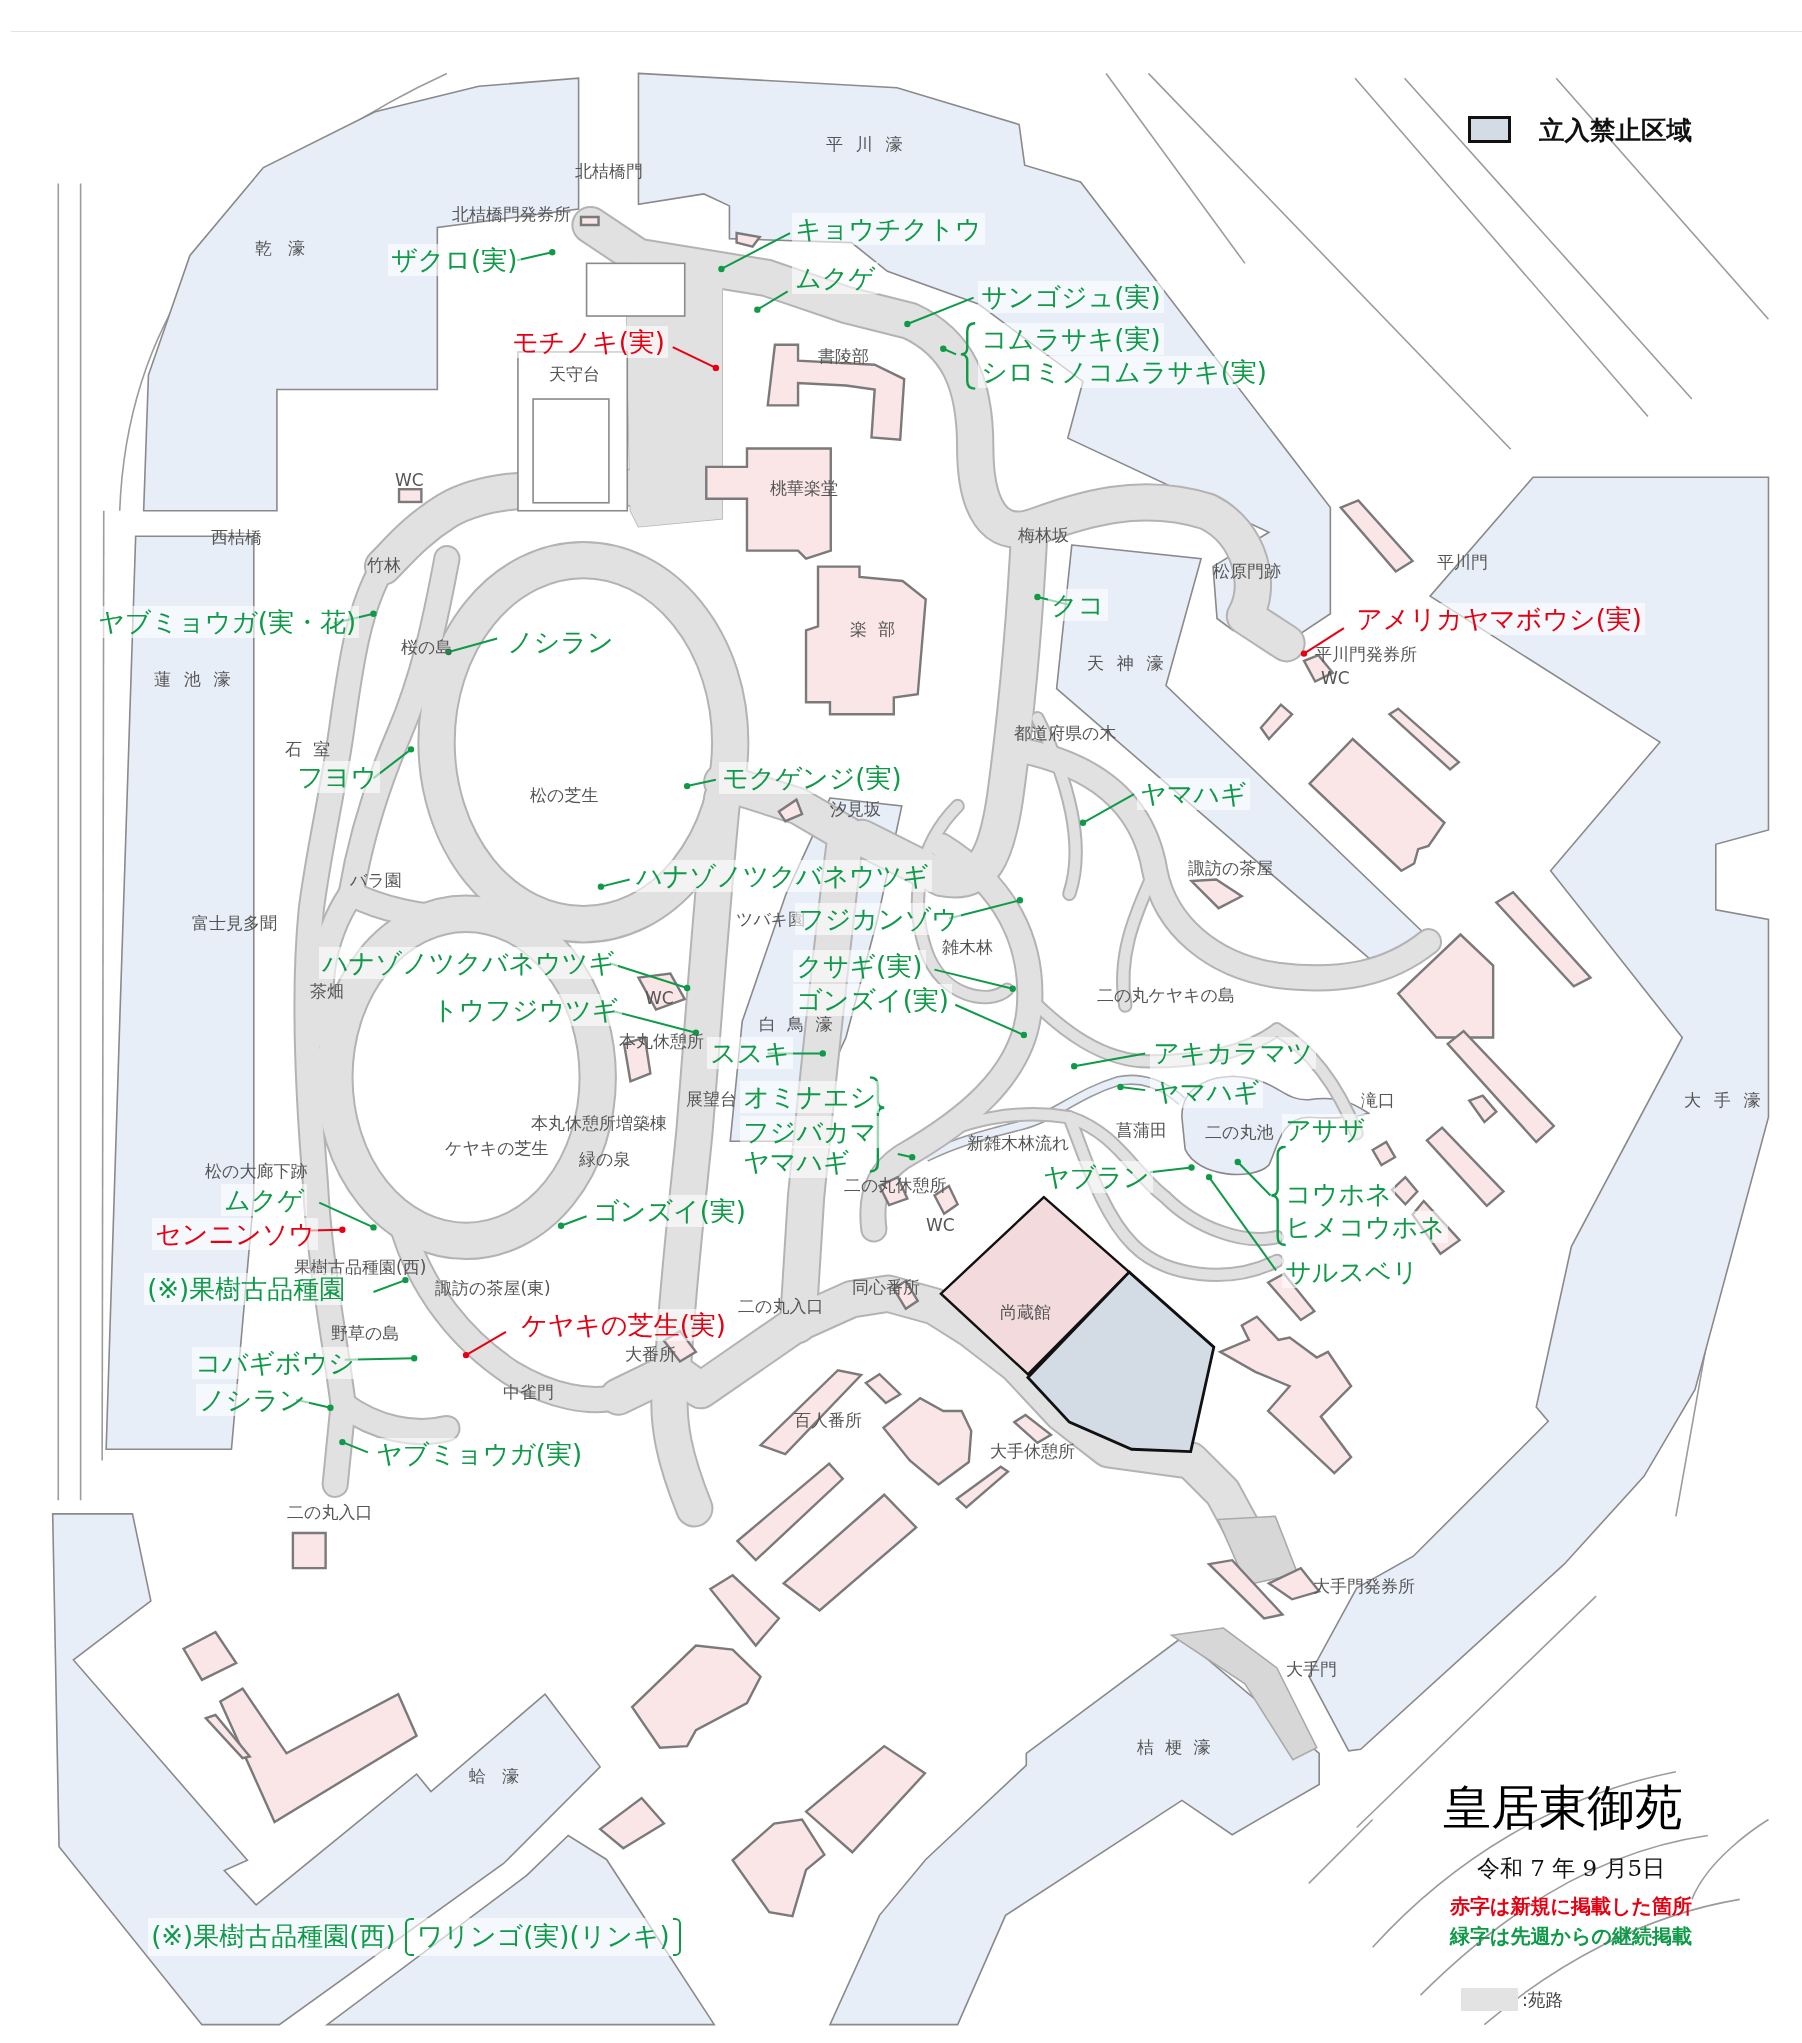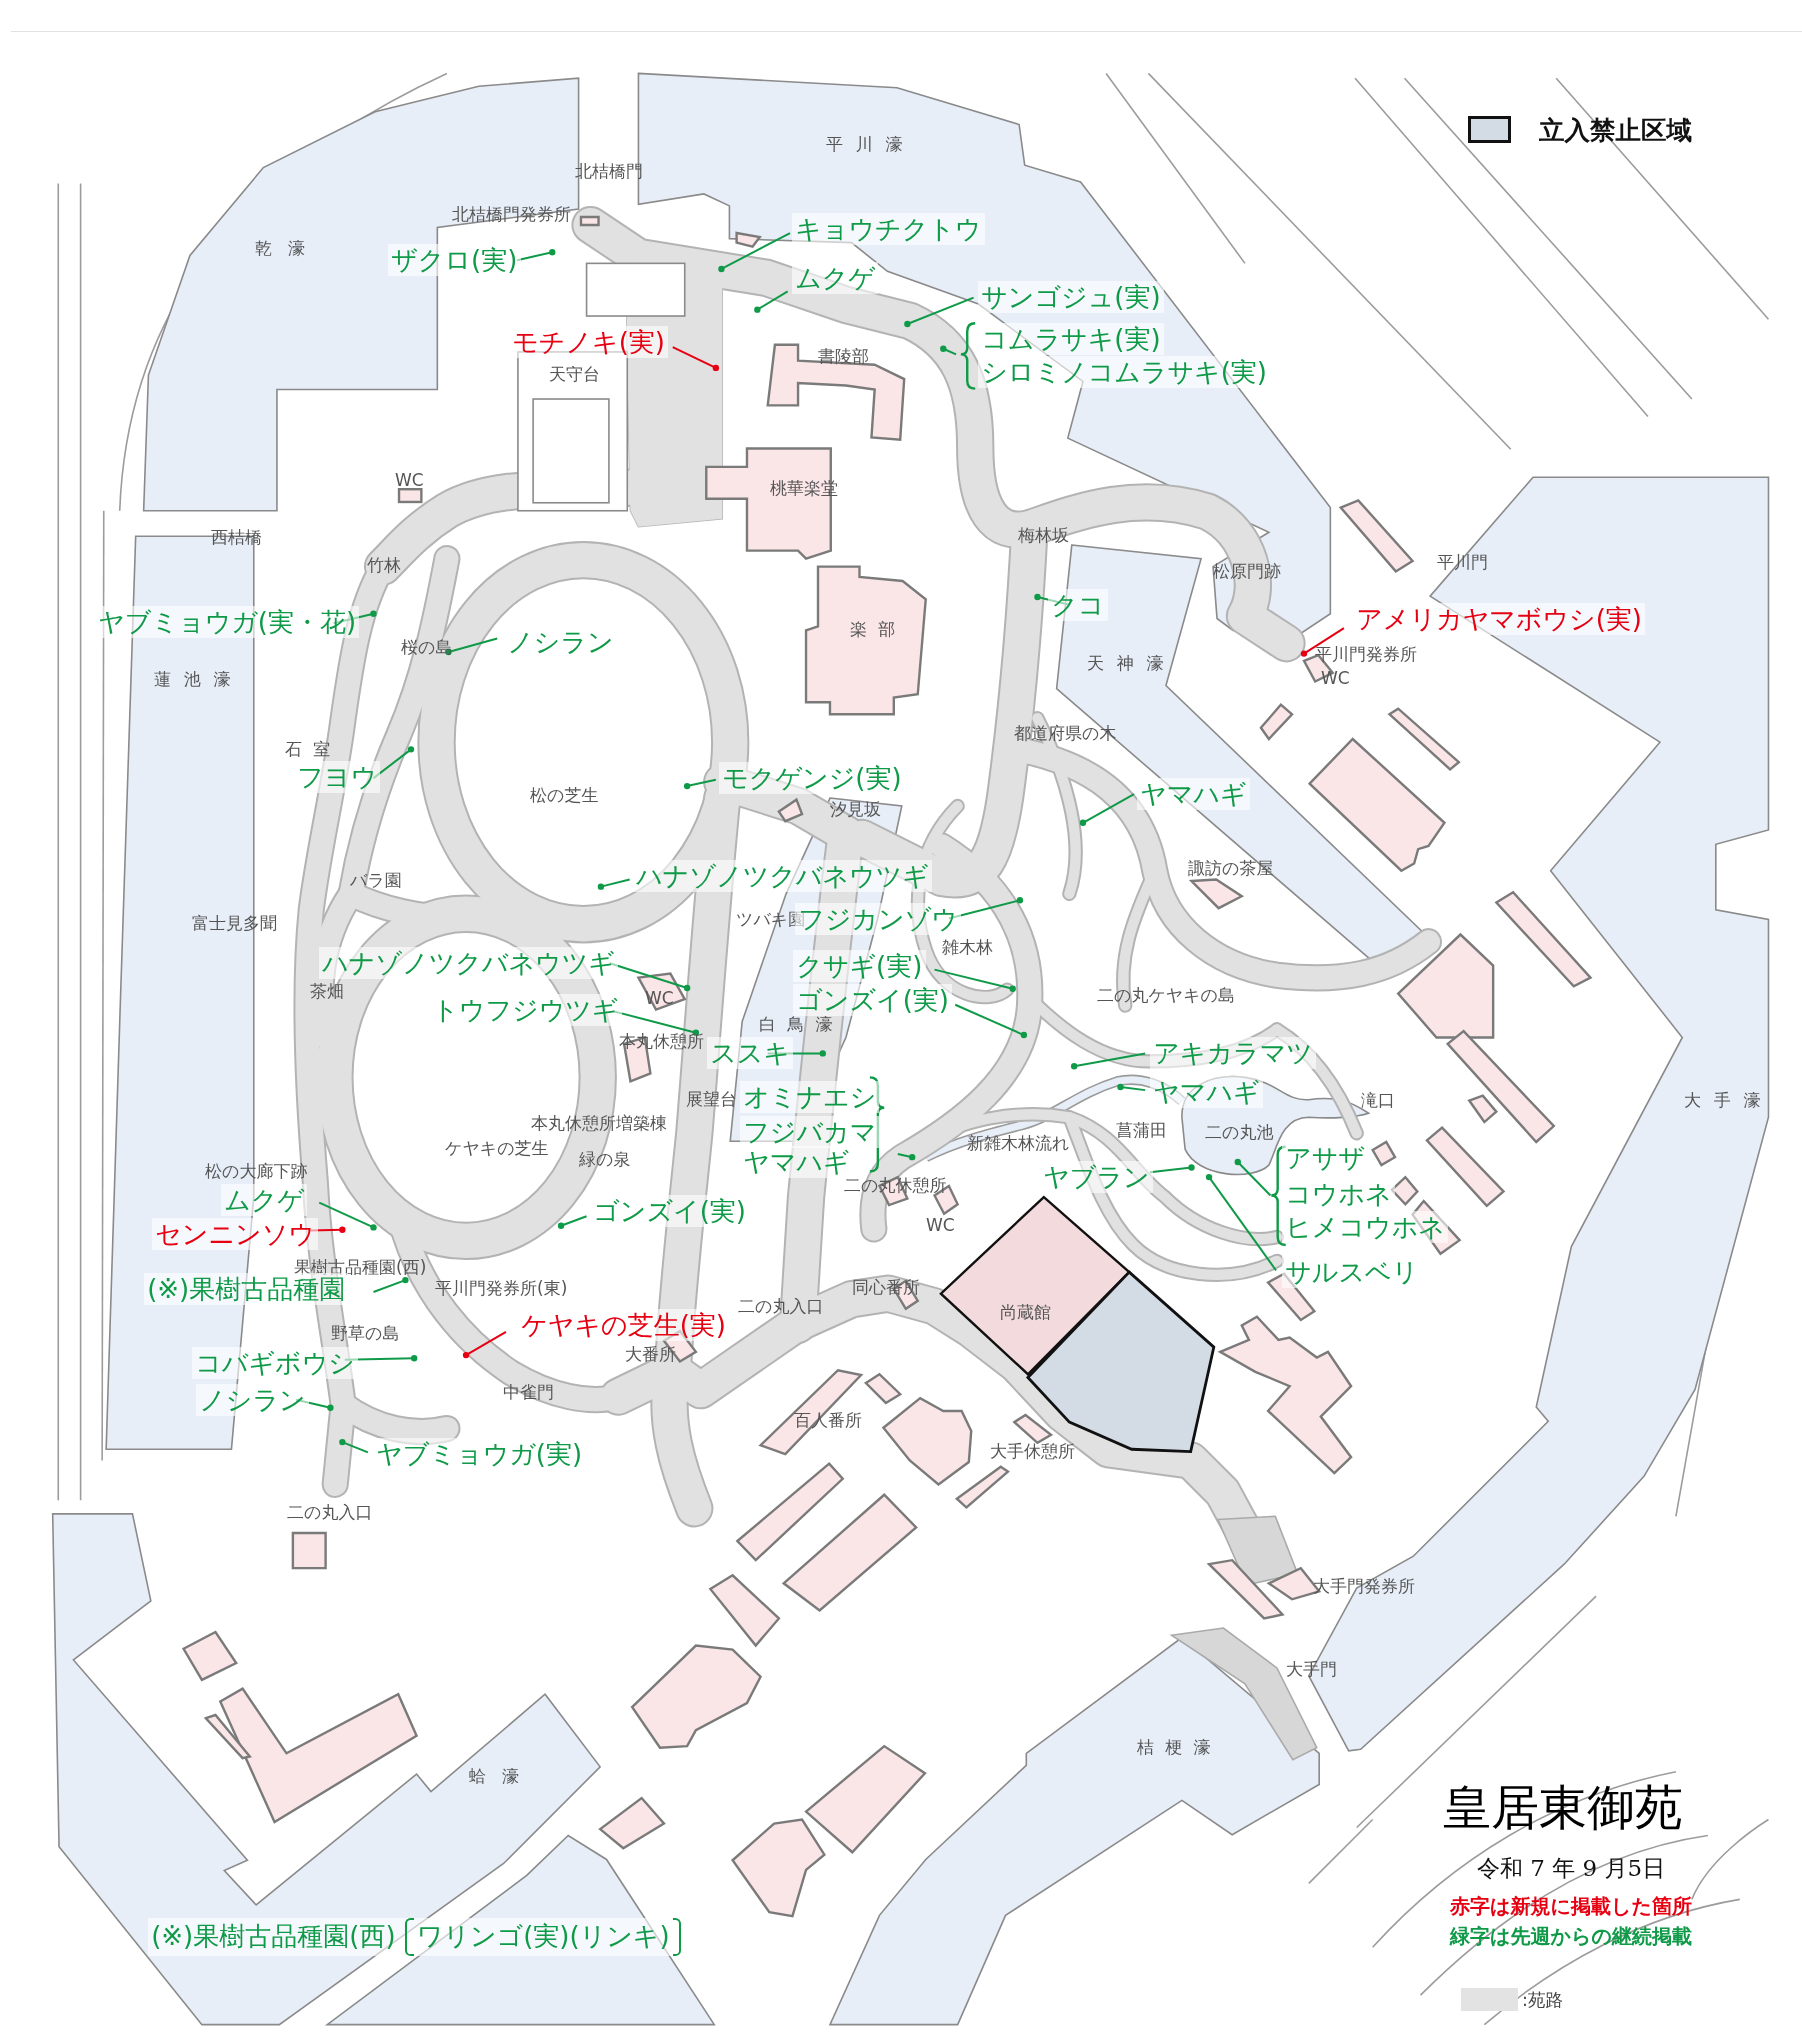--- a/index.html
+++ b/index.html
@@ -315,21 +315,21 @@
 <div class="place" style="left:579px;top:1151px">緑の泉</div>
 <div class="place" style="left:205px;top:1163px">松の大廊下跡</div>
 <div class="place" style="left:1116px;top:1122px">菖蒲田</div>
 <div class="place" style="left:1205px;top:1124px">二の丸池</div>
 <div class="place" style="left:967px;top:1135px">新雑木林流れ</div>
 <div class="place" style="left:1361px;top:1092px">滝口</div>
 <div class="place" style="left:1684px;top:1092px;letter-spacing:12.8px">大手濠</div>
 <div class="place" style="left:844px;top:1177px">二の丸休憩所</div>
 <div class="place" style="left:926px;top:1217px">WC</div>
 <div class="place" style="left:294px;top:1259px">果樹古品種園(西)</div>
-<div class="place" style="left:435px;top:1280px">平川門発券所(東)</div>
+<div class="place" style="left:435px;top:1280px">諏訪の茶屋(東)</div>
 <div class="place" style="left:852px;top:1279px">同心番所</div>
 <div class="place" style="left:738px;top:1298px">二の丸入口</div>
 <div class="place" style="left:1000px;top:1304px">尚蔵館</div>
 <div class="place" style="left:331px;top:1325px">野草の島</div>
 <div class="place" style="left:625px;top:1346px">大番所</div>
 <div class="place" style="left:503px;top:1384px">中雀門</div>
 <div class="place" style="left:794px;top:1412px">百人番所</div>
 <div class="place" style="left:990px;top:1443px">大手休憩所</div>
 <div class="place" style="left:287px;top:1504px">二の丸入口</div>
 <div class="place" style="left:469px;top:1768px;letter-spacing:16px">蛤濠</div>
@@ -357,21 +357,21 @@
 <div class="plant cont" style="left:793px;top:950px">クサギ(実)</div>
 <div class="plant cont" style="left:793px;top:984px">ゴンズイ(実)</div>
 <div class="plant cont" style="left:429px;top:994px">トウフジウツギ</div>
 <div class="plant cont" style="left:707px;top:1037px">ススキ</div>
 <div class="plant cont" style="left:1150px;top:1037px">アキカラマツ</div>
 <div class="plant cont" style="left:1150px;top:1076px">ヤマハギ</div>
 <div class="plant cont" style="left:740px;top:1081px">オミナエシ</div>
 <div class="plant cont" style="left:740px;top:1116px">フジバカマ</div>
 <div class="plant cont" style="left:740px;top:1146px">ヤマハギ</div>
 <div class="plant cont" style="left:1040px;top:1161px">ヤブラン</div>
-<div class="plant cont" style="left:1282px;top:1142px">アサザ</div>
+<div class="plant cont" style="left:1282px;top:1114px">アサザ</div>
 <div class="plant cont" style="left:1282px;top:1178px">コウホネ</div>
 <div class="plant cont" style="left:1282px;top:1211px">ヒメコウホネ</div>
 <div class="plant cont" style="left:1282px;top:1256px">サルスベリ</div>
 <div class="plant cont" style="left:221px;top:1184px">ムクゲ</div>
 <div class="plant new" style="left:152px;top:1218px">センニンソウ</div>
 <div class="plant cont" style="left:590px;top:1195px">ゴンズイ(実)</div>
 <div class="plant cont" style="left:144px;top:1273px">(※)果樹古品種園</div>
 <div class="plant new" style="left:518px;top:1309px">ケヤキの芝生(実)</div>
 <div class="plant cont" style="left:192px;top:1347px">コバギボウシ</div>
 <div class="plant cont" style="left:196px;top:1384px">ノシラン</div>

